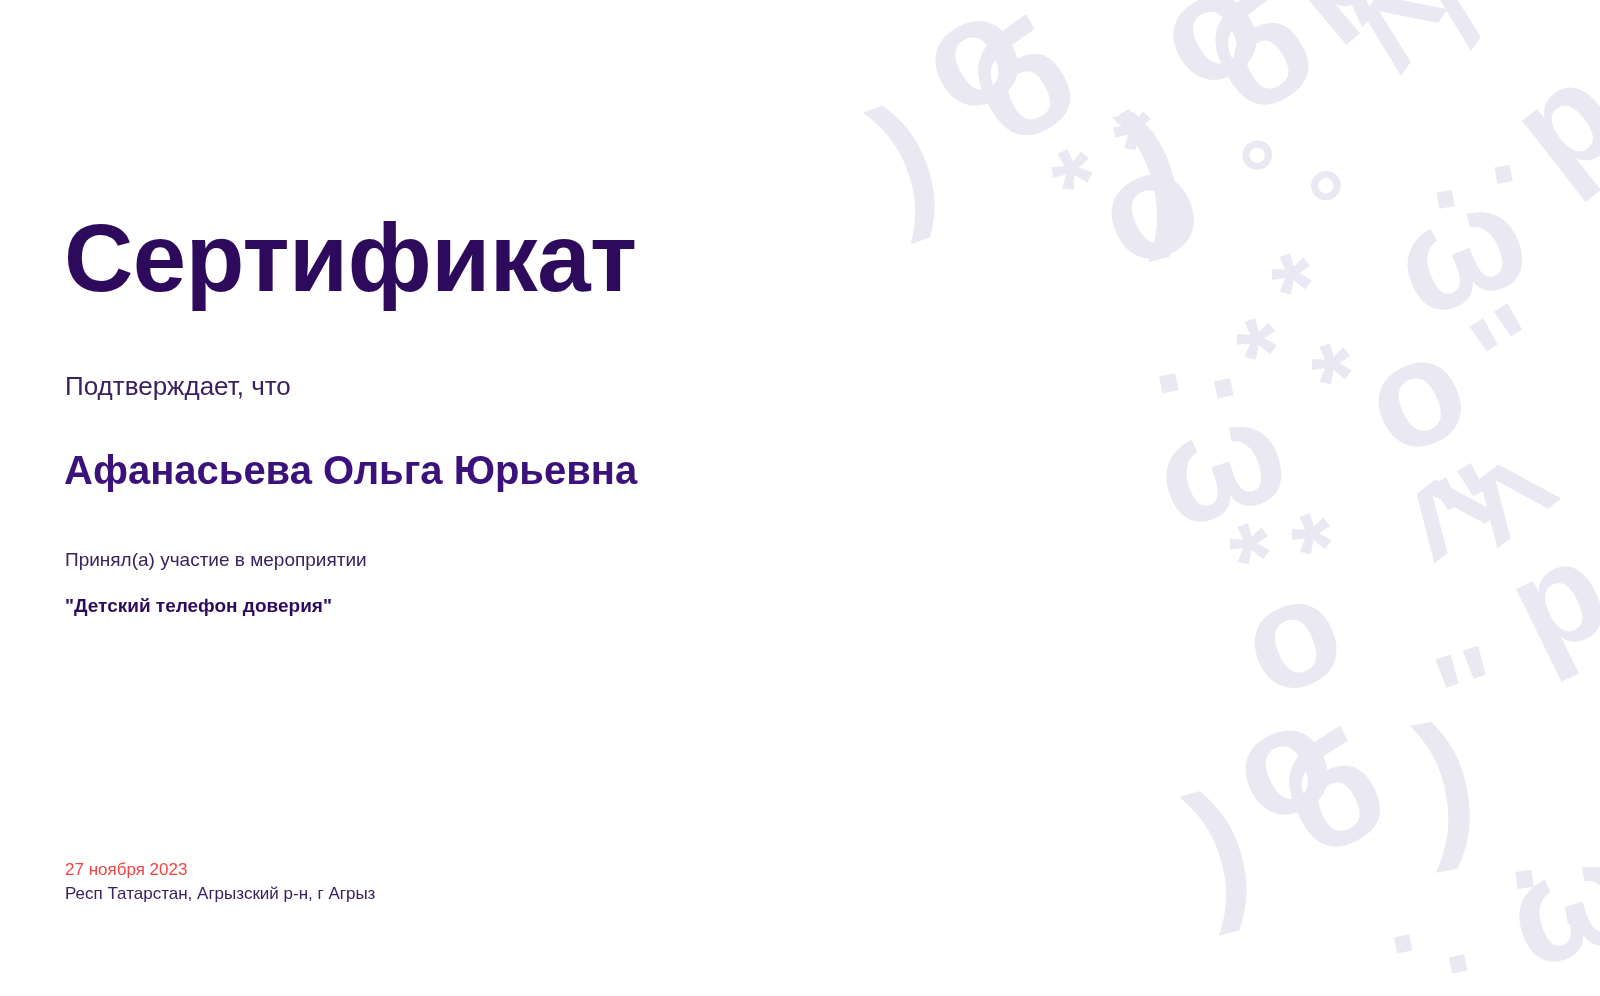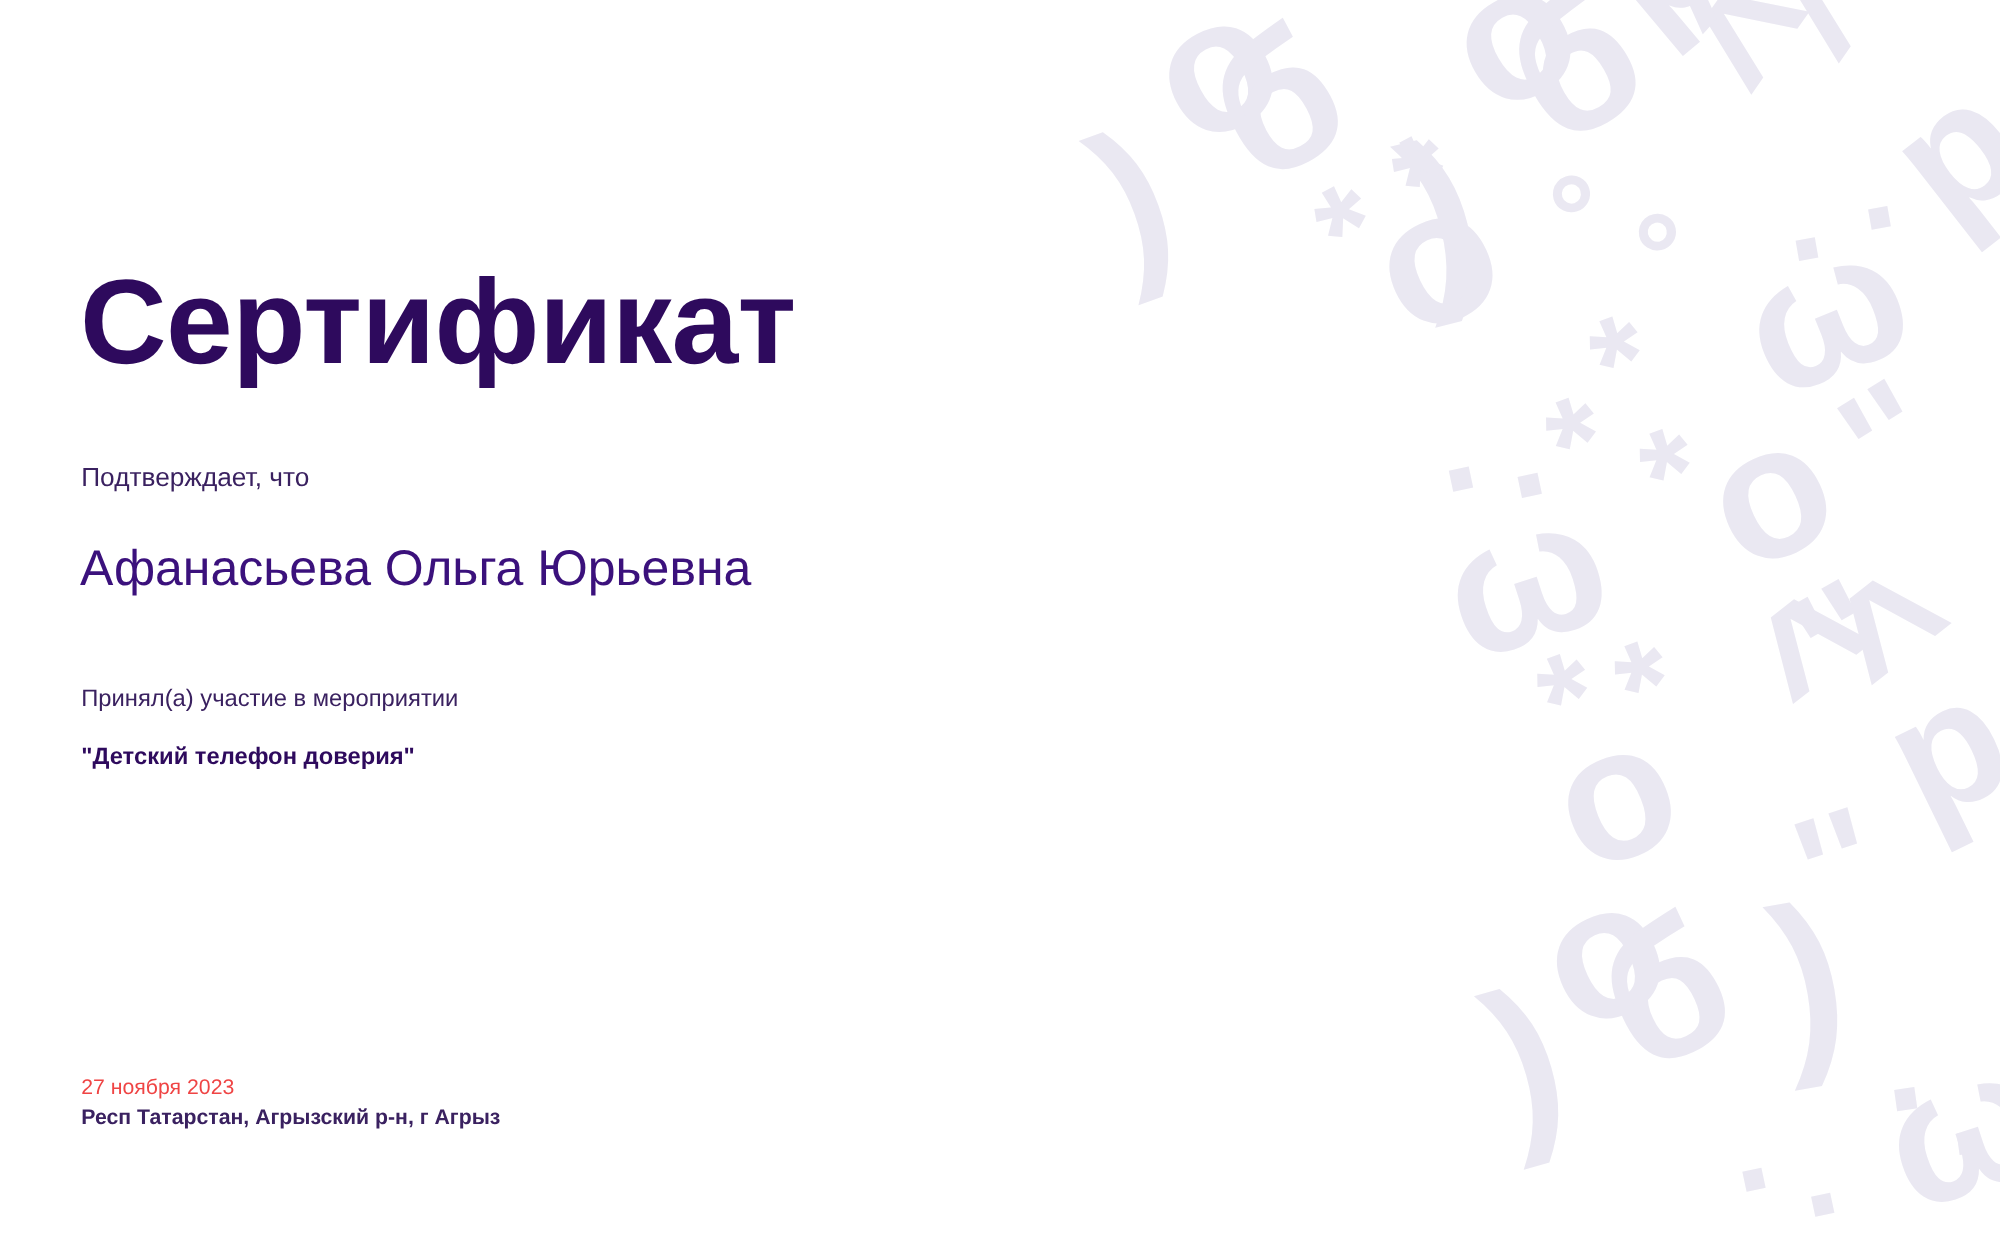--- a/index.html
+++ b/index.html
@@ -65,31 +65,31 @@
     line-height: 1.05;
     font-weight: bold;
     color: #2e0a5d;
     letter-spacing: -0.5px;
     white-space: nowrap;
   }
   .line-confirms {
     position: absolute;
     left: 65px;
     top: 371px;
-    font-size: 21px;
+    font-size: 26px;
     color: #3a2160;
     white-space: nowrap;
   }
   .recipient-name {
     position: absolute;
     left: 64px;
-    top: 433px;
+    top: 448px;
     margin: 0;
     font-size: 40px;
-    font-weight: normal;
+    font-weight: bold;
     color: #3b117c;
     white-space: nowrap;
   }
   .line-participated {
     position: absolute;
     left: 65px;
     top: 549px;
     font-size: 19px;
     color: #3a2160;
     white-space: nowrap;
@@ -119,21 +119,20 @@
     color: #ef4444;
     white-space: nowrap;
   }
   .issue-place {
     position: absolute;
     left: 65px;
     top: 884px;
     font-size: 17px;
     color: #3a2160;
     white-space: nowrap;
-    font-weight: bold;
   }
 </style>
 </head>
 <body>
 
 <div class="certificate">
 
   <div class="pattern-layer">
     <svg width="1600" height="996" viewBox="0 0 1600 996" xmlns="http://www.w3.org/2000/svg" aria-hidden="true">
       <g fill="#eae8f2" font-family="'Liberation Sans','DejaVu Sans',sans-serif" font-weight="bold">

